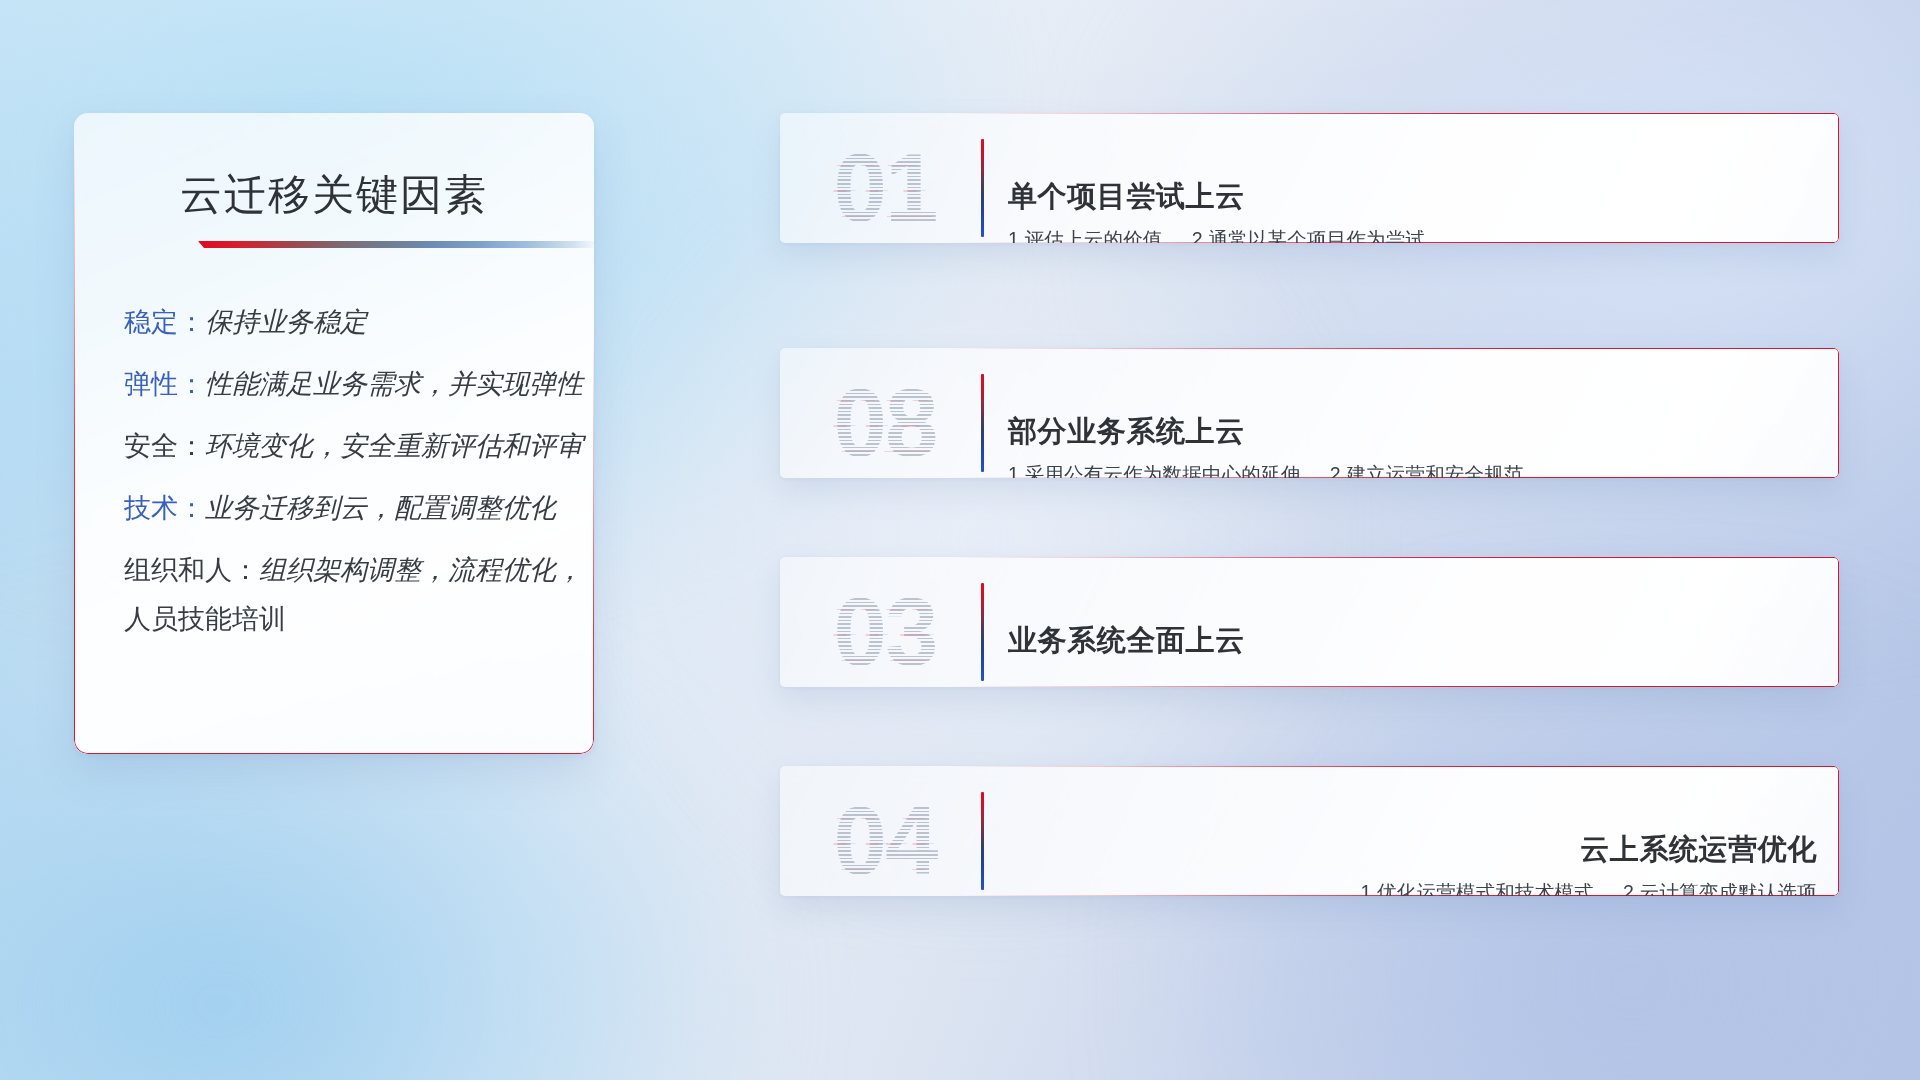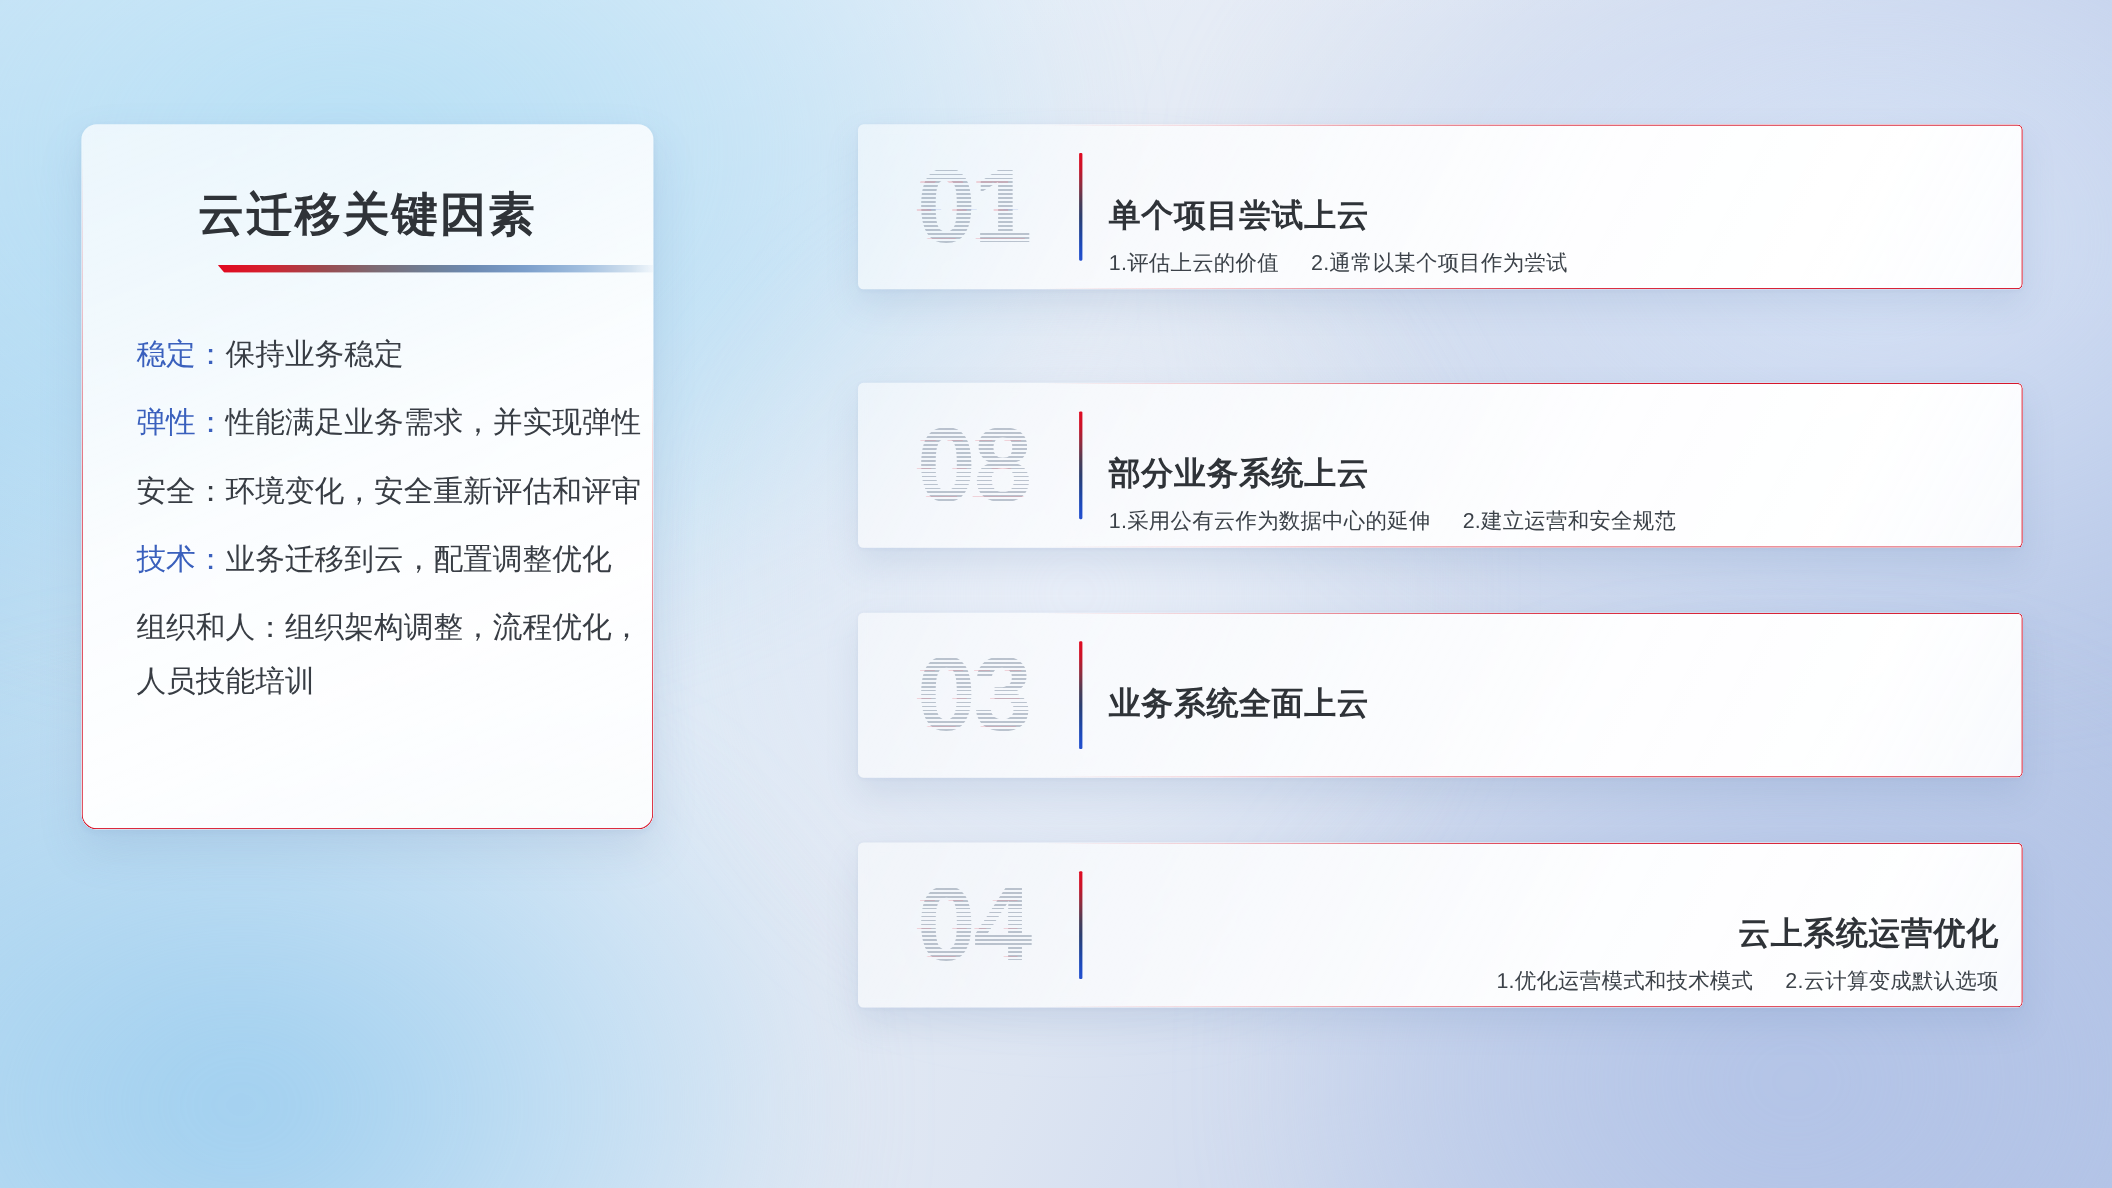--- a/index.html
+++ b/index.html
@@ -87,21 +87,21 @@
          rgba(216,25,46,.30) 42%,
          rgba(216,25,46,.85) 62%,
          rgba(216,25,46,1) 80%,
          rgba(216,25,46,1) 100%) border-box;
     -webkit-mask:linear-gradient(#fff 0 0) padding-box, linear-gradient(#fff 0 0);
     -webkit-mask-composite:xor; mask-composite:exclude;
   }
   #panel-title {
     position:absolute; left:0; right:0; top:54px;
     text-align:center;
-    font-size:42px; font-weight:700; letter-spacing:2px;
+    font-size:42px; font-weight:400; letter-spacing:2px;
     color:#2f3338;
   }
   #title-rule {
     position:absolute; left:124px; top:128px; width:400px; height:7px;
     background:linear-gradient(92deg,
         #e2081f 0%,
         #d4212f 11%,
         #9b4a4f 24%,
         #7c6a73 36%,
         #6f7d93 47%,
@@ -115,27 +115,27 @@
   }
 
   #panel-list { position:absolute; left:50px; right:28px; top:196px; }
   .panel-row {
     font-size:27px; line-height:1.0; color:#383d44;
     margin-bottom:35px; white-space:nowrap;
   }
   .panel-row:last-child { margin-bottom:0; }
   .row-label { color:#3a60bd; font-weight:400; }
   .row-label.dark { color:#383d44; }
-  .row-text { color:#383d44; }
+  .row-text { color:#383d44;font-style:italic; }
   .row-cont { font-size:27px; line-height:1.0; color:#383d44; margin-top:-4px; margin-bottom:22px;font-family:Liberation Serif, serif; }
 
   
   #cards { position:absolute; left:780px; top:0; }
   .card {
-    position:absolute; width:1059px; height:150px;
+    position:absolute; width:1059px; height:130px;
     border-radius:5px;
     background:linear-gradient(118deg,
         rgba(255,255,255,.52) 0%,
         rgba(255,255,255,.66) 16%,
         rgba(255,255,255,.86) 38%,
         rgba(255,255,255,.97) 62%,
         rgba(255,255,255,.99) 84%,
         rgba(253,254,255,.92) 100%);
     backdrop-filter:blur(4px);
     box-shadow:0 14px 30px rgba(96,126,175,.15), 0 1px 4px rgba(96,126,175,.08);

